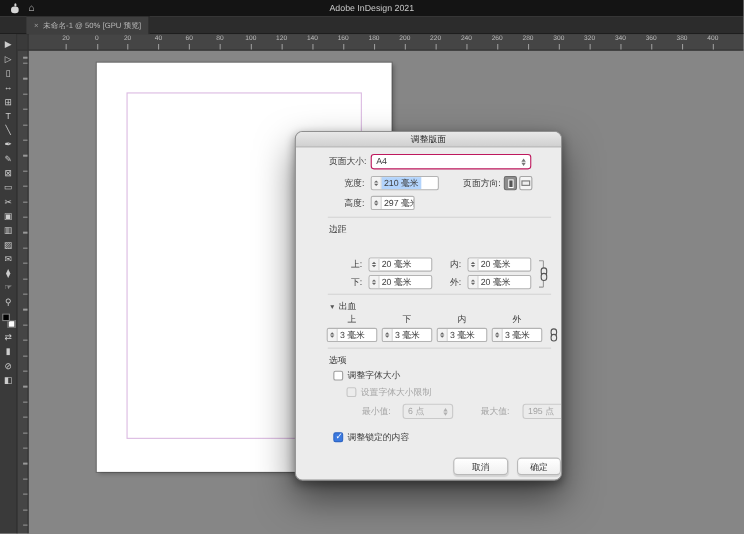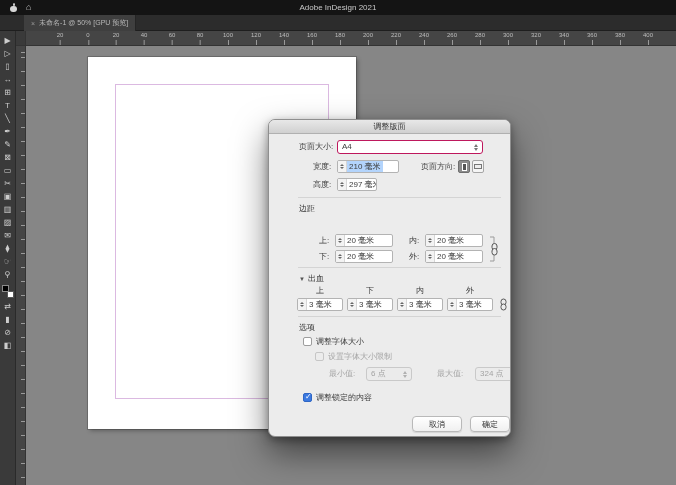--- a/index.html
+++ b/index.html
@@ -341,21 +341,21 @@
     <span class="lbl dis" style="left:40px;top:233px">最小值:</span>
     <div class="popup disabled" style="left:77px;top:233px;width:46px">
       <span class="pv">6 点</span>
       <span class="arrows">
           <i class="up"></i>
           <i class="dn"></i>
         </span>
     </div>
     <span class="lbl dis" style="left:148px;top:233px">最大值:</span>
     <div class="popup disabled" style="left:186px;top:233px;width:50px">
-      <span class="pv">324 点</span>
+      <span class="pv">195 点</span>
       <span class="arrows">
           <i class="up"></i>
           <i class="dn"></i>
         </span>
     </div>
 
     <label class="check" style="left:14px;top:258px">
       <span class="cbox checked"></span>
       <span>调整锁定的内容</span>
     </label>

